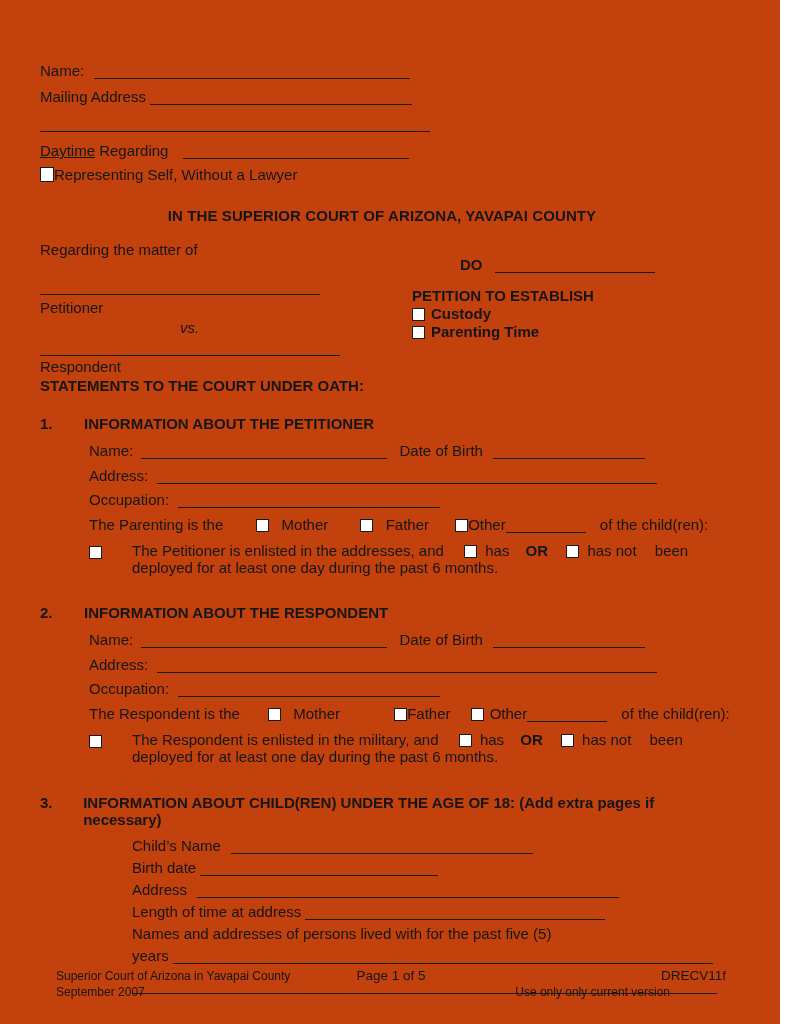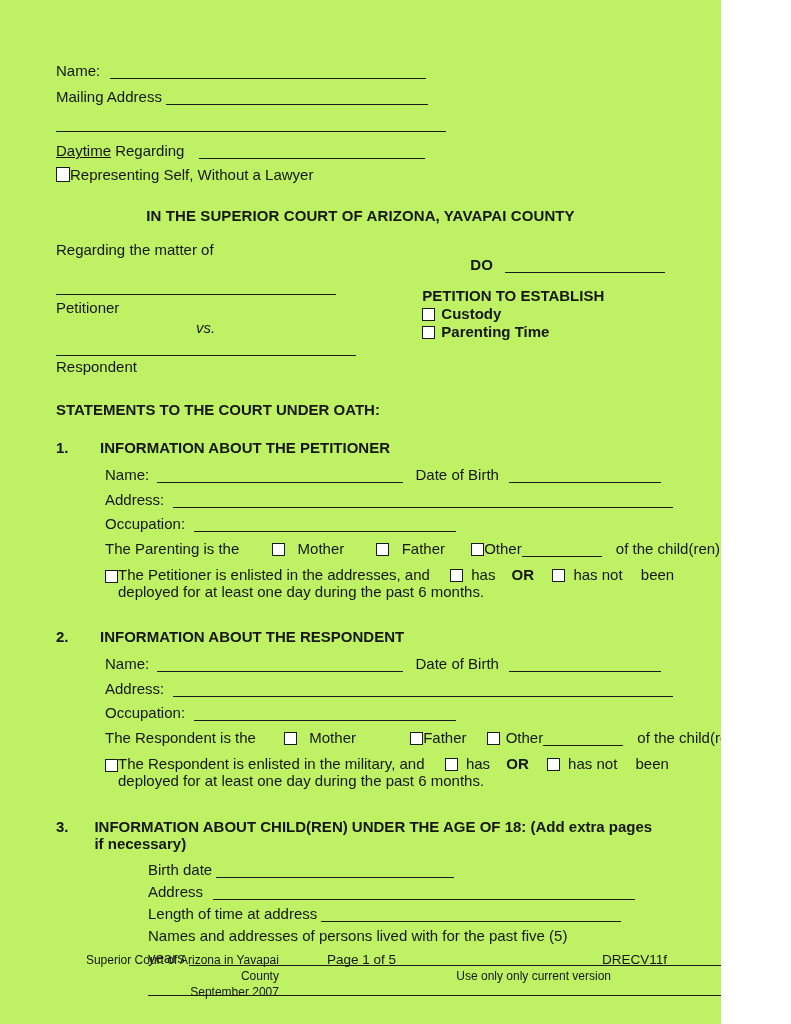--- a/index.html
+++ b/index.html
@@ -3,21 +3,21 @@
 <meta charset="utf-8">
 <style>
   * { margin:0; padding:0; box-sizing:border-box; }
   html,body { background:#ffffff; }
   body {
     width:791px; height:1024px;
     color:#161616;
     font-family:"Liberation Sans", sans-serif;
     font-size:15px;
   }
-  .page { position:relative; width:721px; height:1024px; padding:58px 56px 0 56px; overflow:hidden; background:#bef264; }
+  .page { position:relative; width:780px; height:1024px; padding:58px 56px 0 40px; overflow:hidden; background:#c2410c; }
 
   .fill { display:inline-block; border-bottom:1.7px solid #1c1c1c; height:13px; margin-bottom:-3px; }
   .cb { display:inline-block; width:13px; height:13px; border:1.7px solid #1a1a1a; vertical-align:-2px; background:#fff; }
   .b { font-weight:bold; }
   .u { text-decoration:underline; }
 
   .row { line-height:26px; white-space:nowrap; }
   .lineonly { line-height:28px; }
 
   .court-title { text-align:center; font-weight:bold; margin-top:22px; letter-spacing:0.1px; }
@@ -26,39 +26,39 @@
   .cap-left { width:372px; }
   .cap-left .gap { height:16px; }
   .cap-left .lbl { line-height:20px; }
   .vs { margin-left:140px; line-height:20px;font-style:italic; }
   .cap-right { flex:1; }
   .do-row { margin-top:16px; margin-left:48px; white-space:nowrap; }
   .petition-title { font-weight:bold; margin-top:14px; line-height:18px; }
   .cap-cb-row { font-weight:bold; line-height:18px; white-space:nowrap; }
   .cap-cb-row .cb { margin-right:6px; }
 
-  .statements { font-weight:bold; margin-top:24px; }
+  .statements { font-weight:bold; }
 
   .sec { margin-top:21px; }
   .sec-head { display:flex; }
   .sec-num { width:44px; font-weight:bold; }
   .sec-title { font-weight:bold; }
   .sec-body { margin-left:49px; margin-top:7px; }
   .frow { line-height:24.5px; white-space:nowrap; }
 
   .mil { display:flex; margin-top:5px; }
   .mil-cb-col { width:43px; padding-top:1px; }
   .mil-text { line-height:17px; white-space:nowrap; }
 
   .sec3-body { margin-left:92px; margin-top:7px; }
   .frow3 { line-height:22px; white-space:nowrap; }
   .controw { line-height:20px; margin-top:5px; }
 
   .footer { position:absolute; left:56px; right:54px; bottom:24px; display:flex; font-size:12px; line-height:16px; }
-  .foot-left { flex:1.35;text-align:right; }
+  .foot-left { flex:1.35; }
   .foot-center { flex:1; text-align:center; font-size:13.5px; }
   .foot-right { flex:1.35; text-align:right; }
   .foot-right .code { font-size:13.5px; }
   .foot-right .note { margin-right:56px; }
 </style>
 </head>
 <body>
 
 <div class="page">
 
@@ -204,20 +204,24 @@
     </div>
   </div>
 
   <div class="sec" style="margin-top:29px;">
     <div class="sec-head">
       <span class="sec-num">3.</span>
       <span class="sec-title">INFORMATION ABOUT CHILD(REN) UNDER THE AGE OF 18: (Add extra pages if necessary)</span>
     </div>
     <div class="sec3-body">
       <div class="frow3">
+        <span>Child’s Name</span>
+        <span class="fill" style="width:302px; margin-left:6px;"></span>
+      </div>
+      <div class="frow3">
         <span>Birth date</span>
         <span class="fill" style="width:238px;"></span>
       </div>
       <div class="frow3">
         <span>Address</span>
         <span class="fill" style="width:422px; margin-left:6px;"></span>
       </div>
       <div class="frow3">
         <span>Length of time at address</span>
         <span class="fill" style="width:300px;"></span>

